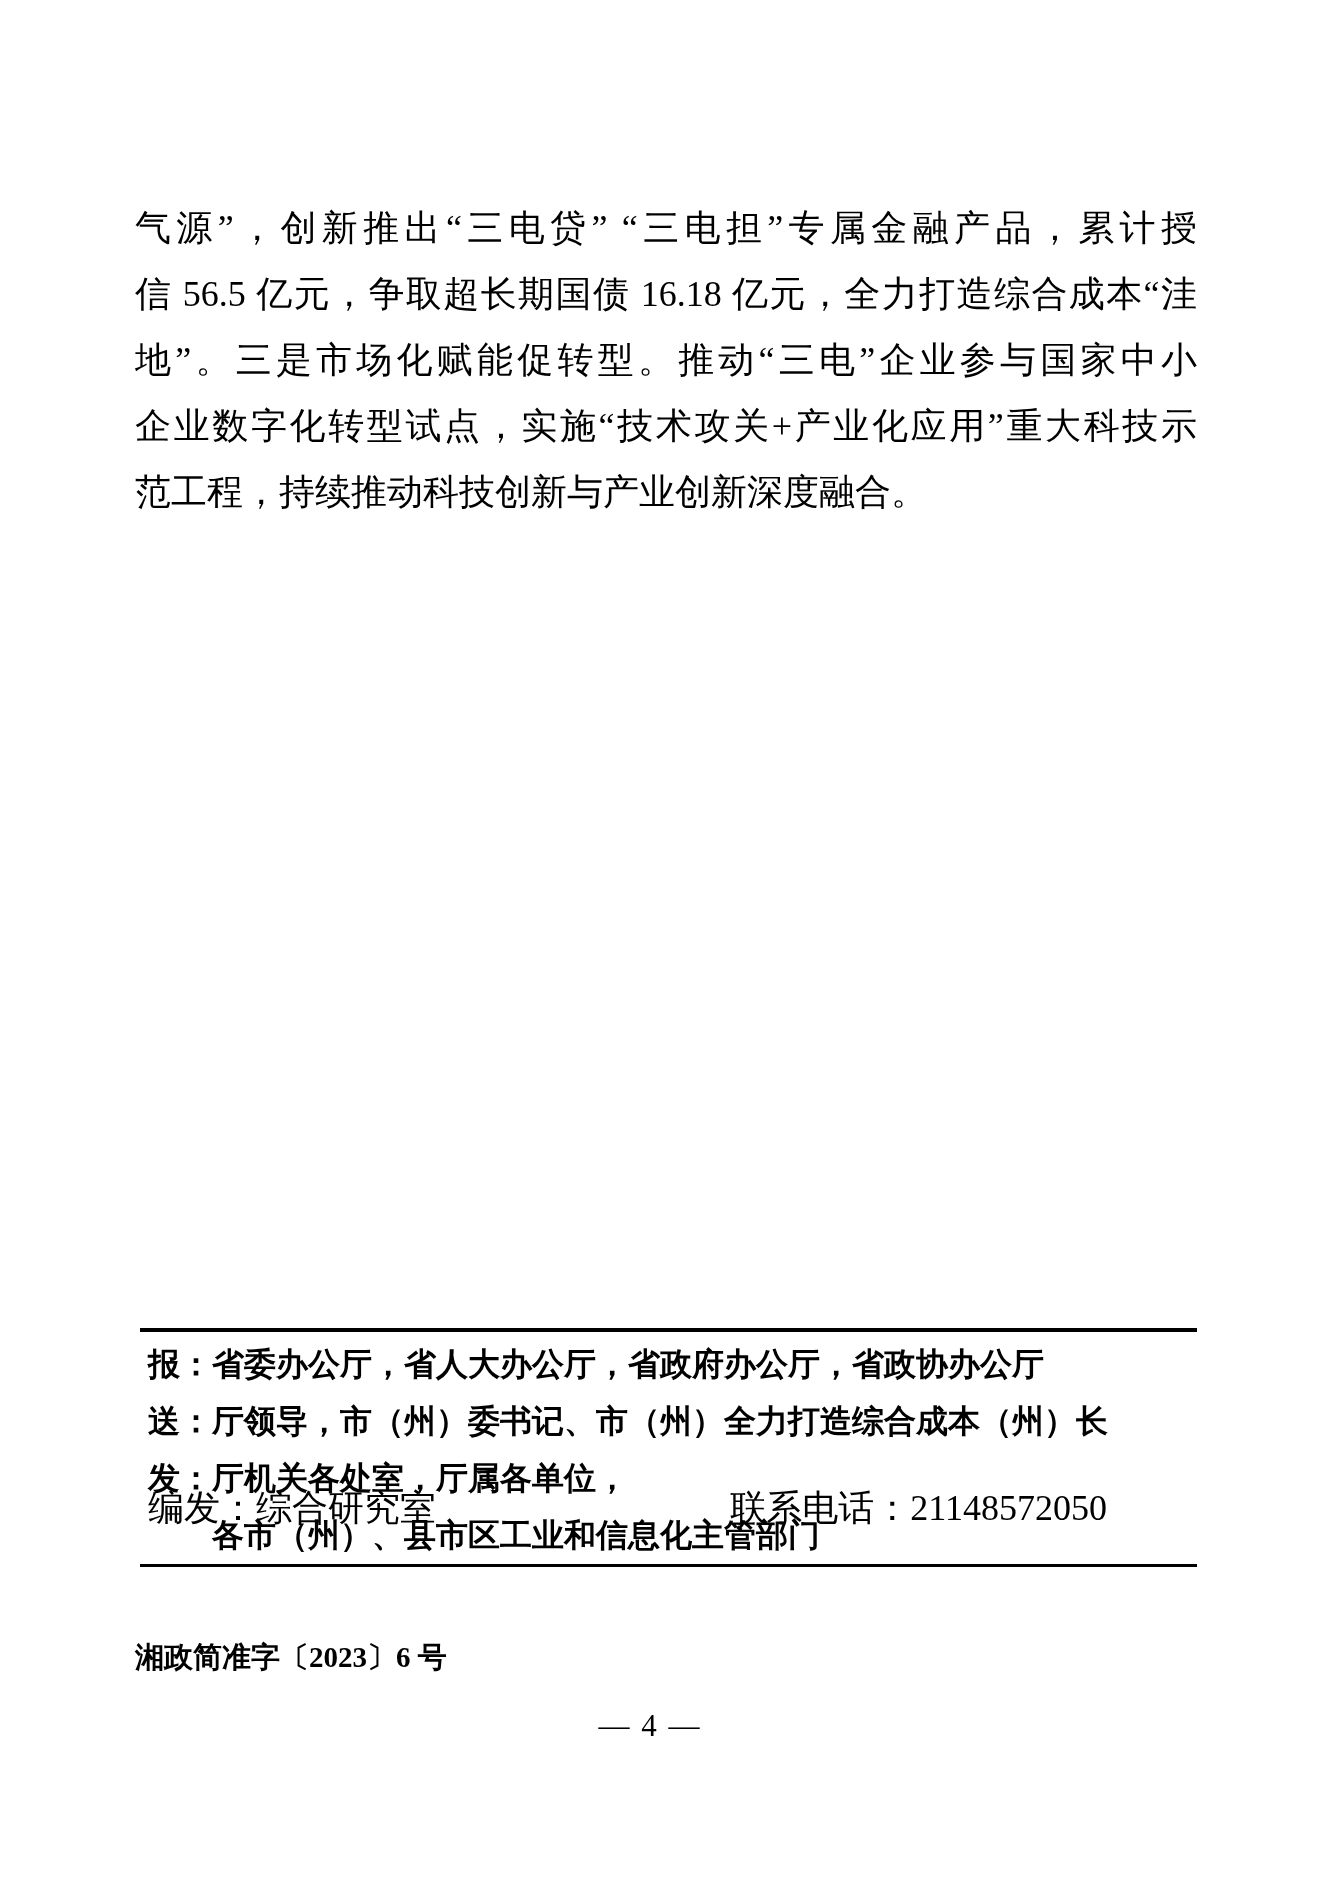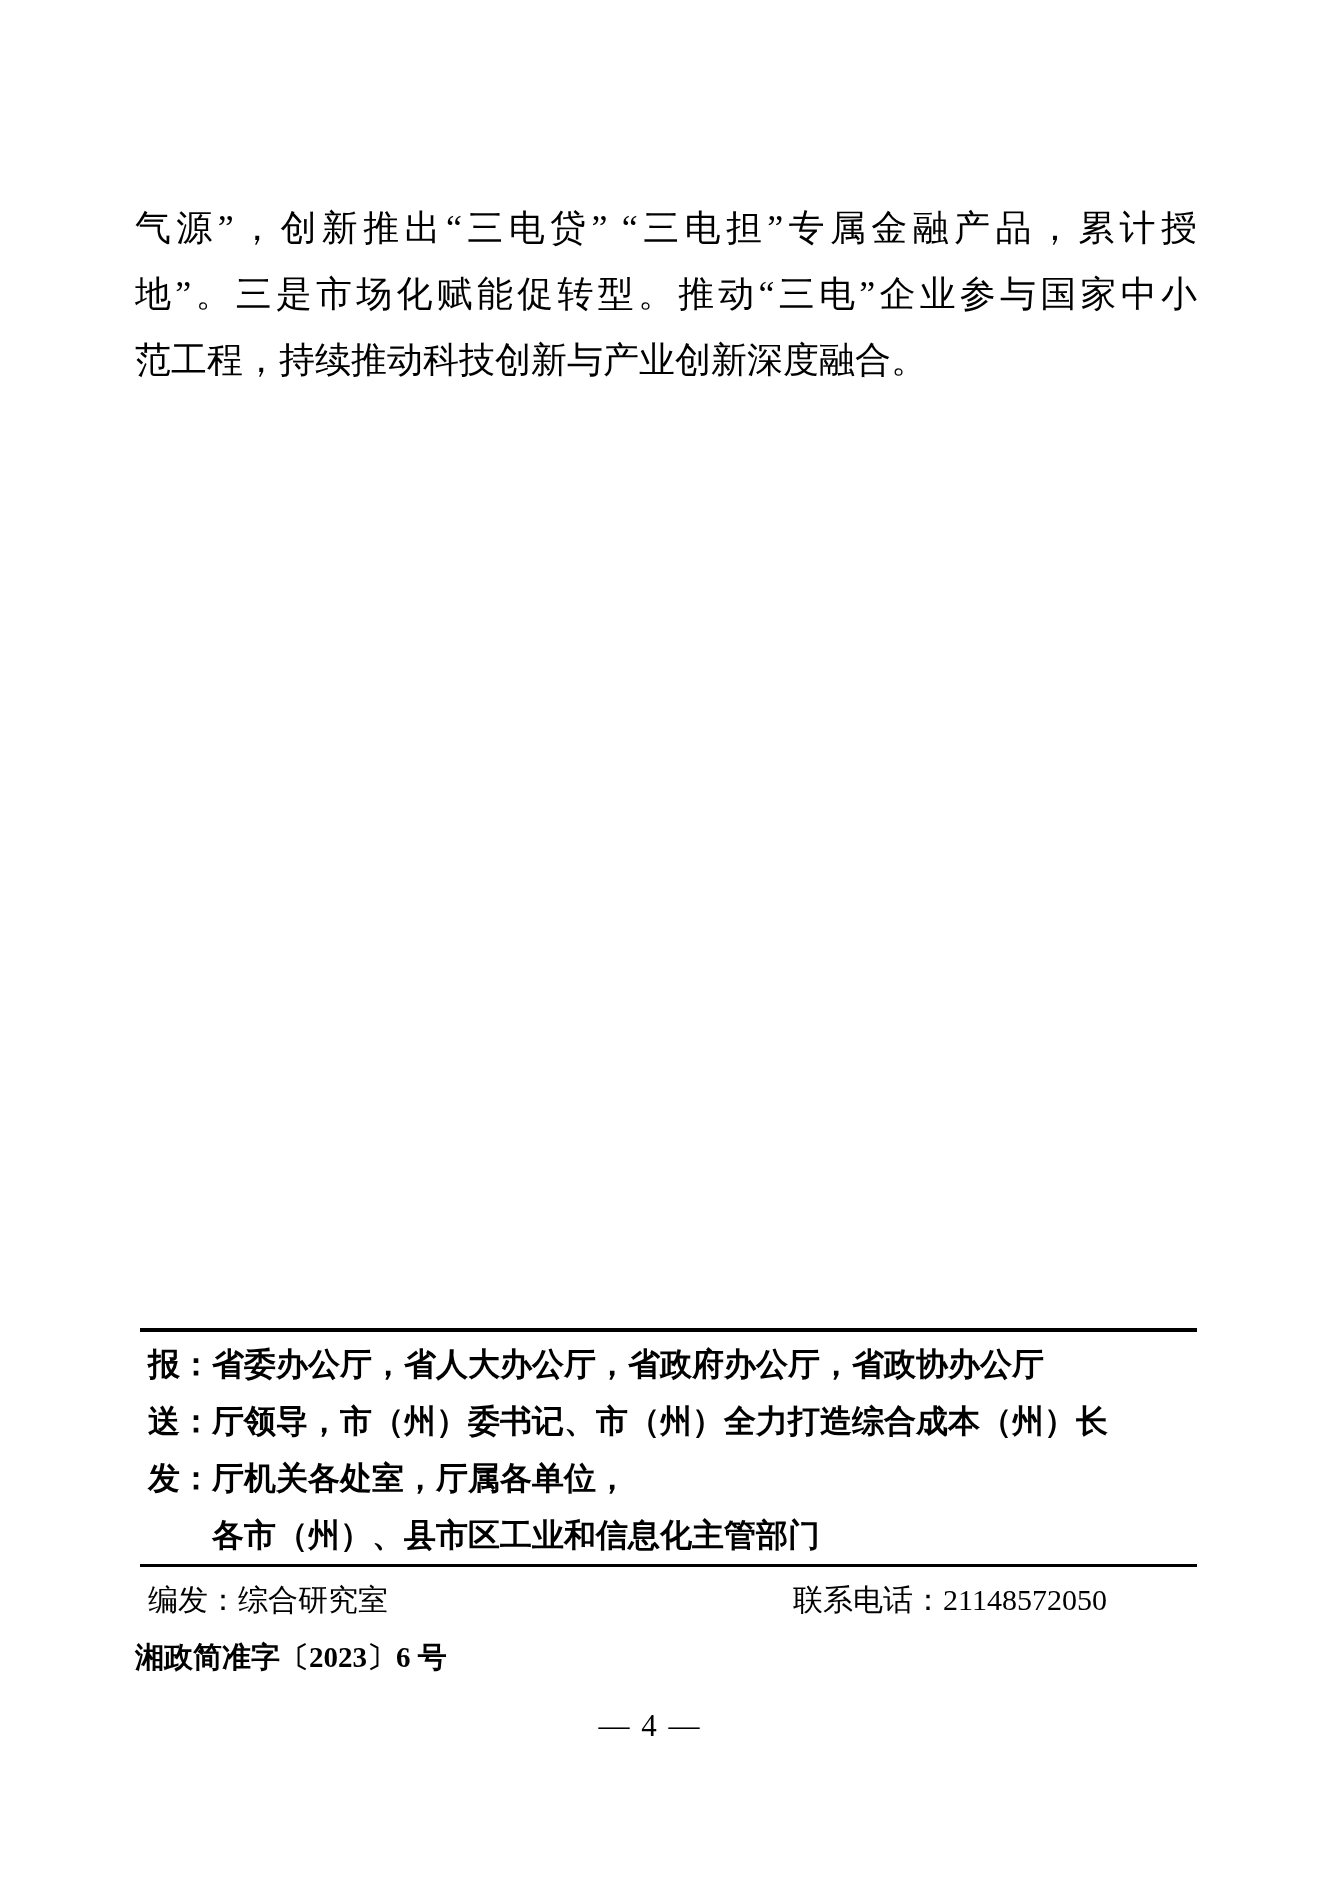--- a/index.html
+++ b/index.html
@@ -62,26 +62,26 @@
     height: 57px;
     line-height: 57px;
     white-space: nowrap;
   }
   .dist-line.indent {
     padding-left: 64px;
   }
 
   .editor-row {
     position: absolute;
-    top: 1578px;
+    top: 1486px;
     left: 148px;
     width: 1049px;
     display: flex;
     justify-content: space-between;
-    font-size: 30px;
+    font-size: 36px;
     line-height: 44px;
     white-space: nowrap;
   }
   .editor-row .contact {
     margin-right: 90px;
   }
 
   .doc-number {
     position: absolute;
     top: 1638px;
@@ -104,21 +104,23 @@
     white-space: nowrap;
   }
 </style>
 </head>
 <body>
 
 <div class="page">
 
   <div class="body-text">
       <div class="body-line"><span>气源”，创新推出“三电贷” “三电担”专属金融产品，累计授</span></div>
+      <div class="body-line"><span>信 56.5 亿元，争取超长期国债 16.18 亿元，全力打造综合成本“洼</span></div>
       <div class="body-line"><span>地”。</span><span class="bold-run">三是市场化赋能促转型。</span><span>推动“三电”企业参与国家中小</span></div>
+      <div class="body-line"><span>企业数字化转型试点，实施“技术攻关+产业化应用”重大科技示</span></div>
       <div class="body-line last"><span>范工程，持续推动科技创新与产业创新深度融合。</span></div>
     </div>
 
   <div class="rule rule-top"></div>
 
   <div class="distribution">
     <div class="dist-line">报：省委办公厅，省人大办公厅，省政府办公厅，省政协办公厅</div>
     <div class="dist-line">送：厅领导，市（州）委书记、市（州）全力打造综合成本（州）长</div>
     <div class="dist-line">发：厅机关各处室，厅属各单位，</div>
     <div class="dist-line indent">各市（州）、县市区工业和信息化主管部门</div>

